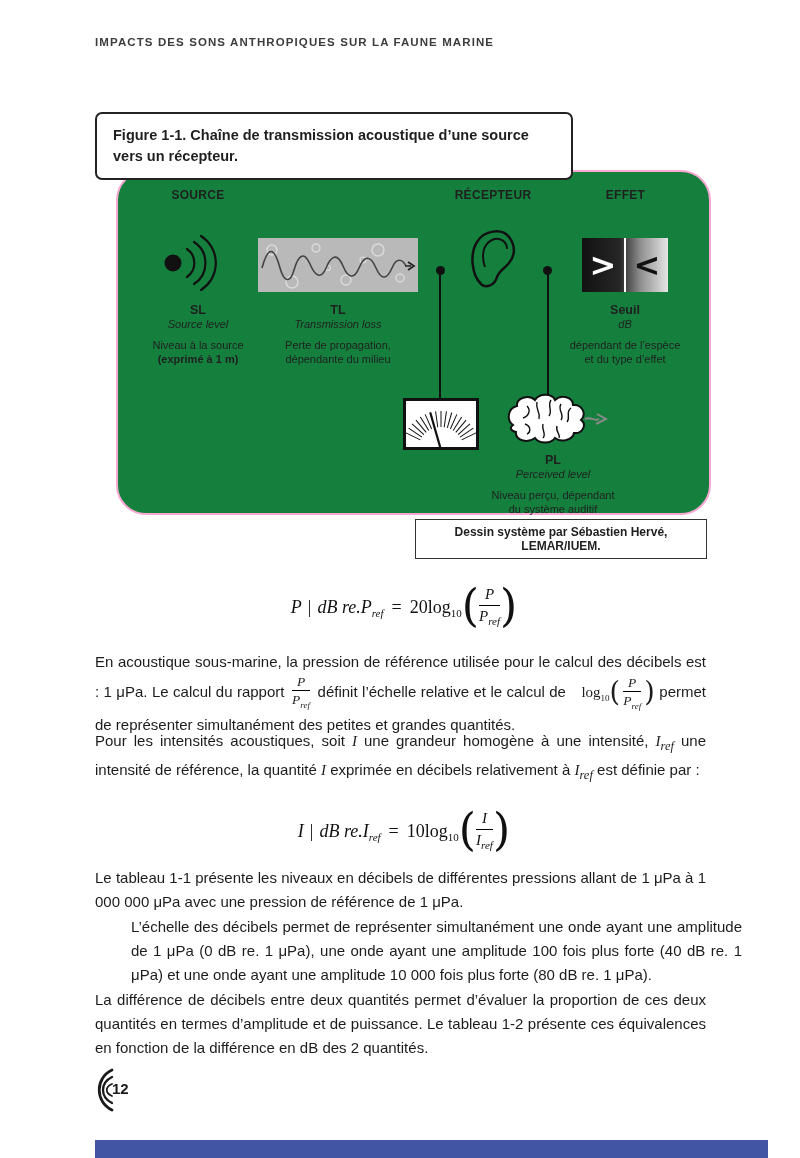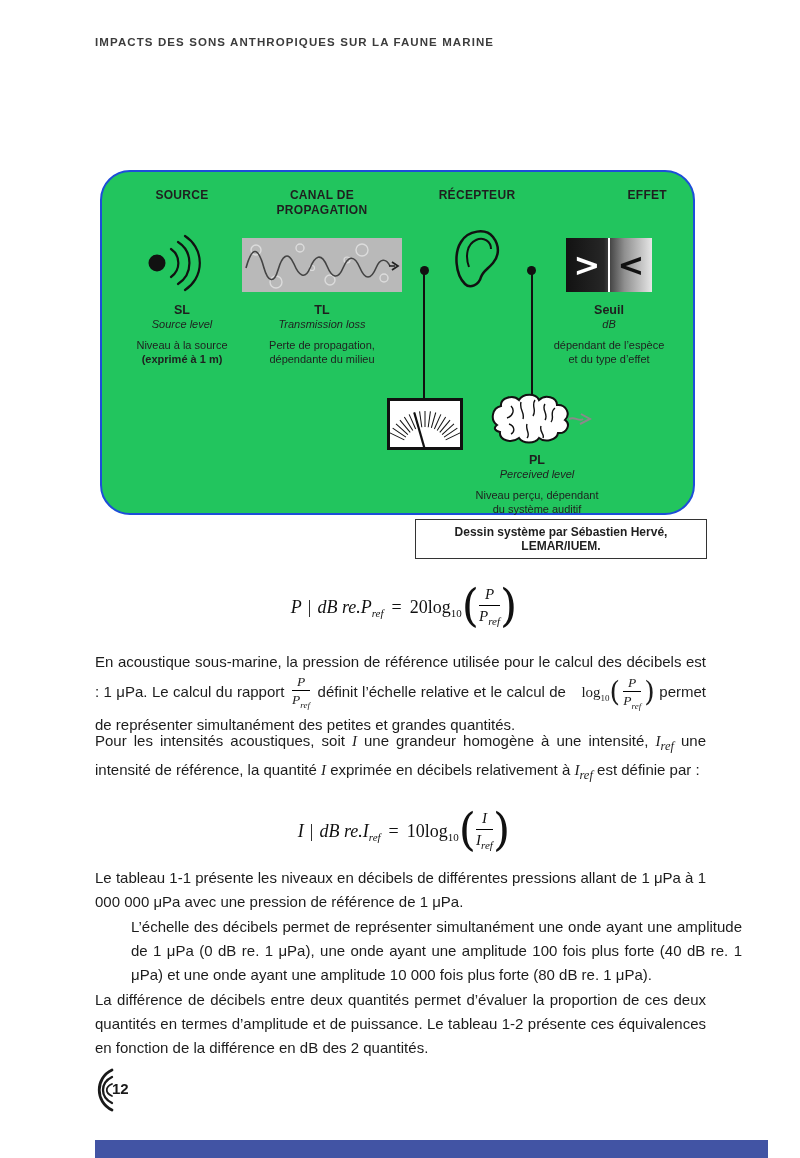--- a/index.html
+++ b/index.html
@@ -14,22 +14,22 @@
     letter-spacing:1.1px;color:#3c3c3c;
   }
   
   .fig-title-box{
     position:absolute;left:95px;top:112px;width:478px;background:#fff;
     border:2px solid #222;border-radius:7px;padding:11px 16px;z-index:3;
     font-size:14.5px;font-weight:700;line-height:21px;
   }
   
   .diagram{
-    position:absolute;left:100px;top:170px;width:595px;height:345px;
-    border:2px solid #1d4ed8;border-radius:30px;background:#22c55e;z-index:1;
+    position:absolute;left:116px;top:170px;width:595px;height:345px;
+    border:2px solid #f9a8d4;border-radius:30px;background:#15803d;z-index:1;
   }
   .dheader{position:absolute;top:16px;text-align:center;font-size:12px;font-weight:700;letter-spacing:.3px;line-height:15px;}
   .dicon{position:absolute;}
   .dlabel{position:absolute;text-align:center;font-size:11px;line-height:13.5px;}
   .dlabel .abbr{font-weight:700;font-size:12.5px;}
   .dlabel .sub{font-style:italic;font-size:11px;}
   .dlabel .desc{margin-top:8px;}
   .dlabel .b{font-weight:700;}
   .dot{position:absolute;width:9px;height:9px;border-radius:50%;background:#111;}
   .vline{position:absolute;width:2px;background:#111;}
@@ -79,27 +79,30 @@
   .page-num{position:absolute;left:22px;top:12px;font-size:15px;font-weight:700;color:#1a1a1a;}
   .accent-bar{position:absolute;left:95px;top:1140px;width:705px;height:18px;background:#4254a4;}
 </style>
 </head>
 <body>
 
 <div class="page">
 
   <div class="doc-header">IMPACTS DES SONS ANTHROPIQUES SUR LA FAUNE MARINE</div>
 
+  <div class="fig-title-box">
+    <span>Figure 1-1.</span>
+    <span>Chaîne de transmission acoustique d’une source vers un récepteur.</span>
+  </div>
 
   <div class="diagram">
 
     <div class="dheader" style="left:20px;width:120px;">SOURCE</div>
-    <div class="dheader" style="left:150px;width:140px;">CANAL DE PROPAGATION</div>
     <div class="dheader" style="left:310px;width:130px;">RÉCEPTEUR</div>
-    <div class="dheader" style="left:450px;width:115px;text-align:right;">EFFET</div>
+    <div class="dheader" style="left:450px;width:115px;">EFFET</div>
 
     <div class="dicon" style="left:45px;top:62px;">
       <svg width="70" height="58" viewBox="0 0 70 58">
         <circle cx="10" cy="29" r="8.5" fill="#111"></circle>
         <path d="M24 15 a 17 17 0 0 1 0 28" fill="none" stroke="#111" stroke-width="2.2" stroke-linecap="round"></path>
         <path d="M31 8 a 25 25 0 0 1 0 42" fill="none" stroke="#111" stroke-width="2.2" stroke-linecap="round"></path>
         <path d="M38 2 a 32 32 0 0 1 0 54" fill="none" stroke="#111" stroke-width="2.2" stroke-linecap="round"></path>
       </svg>
     </div>
 

